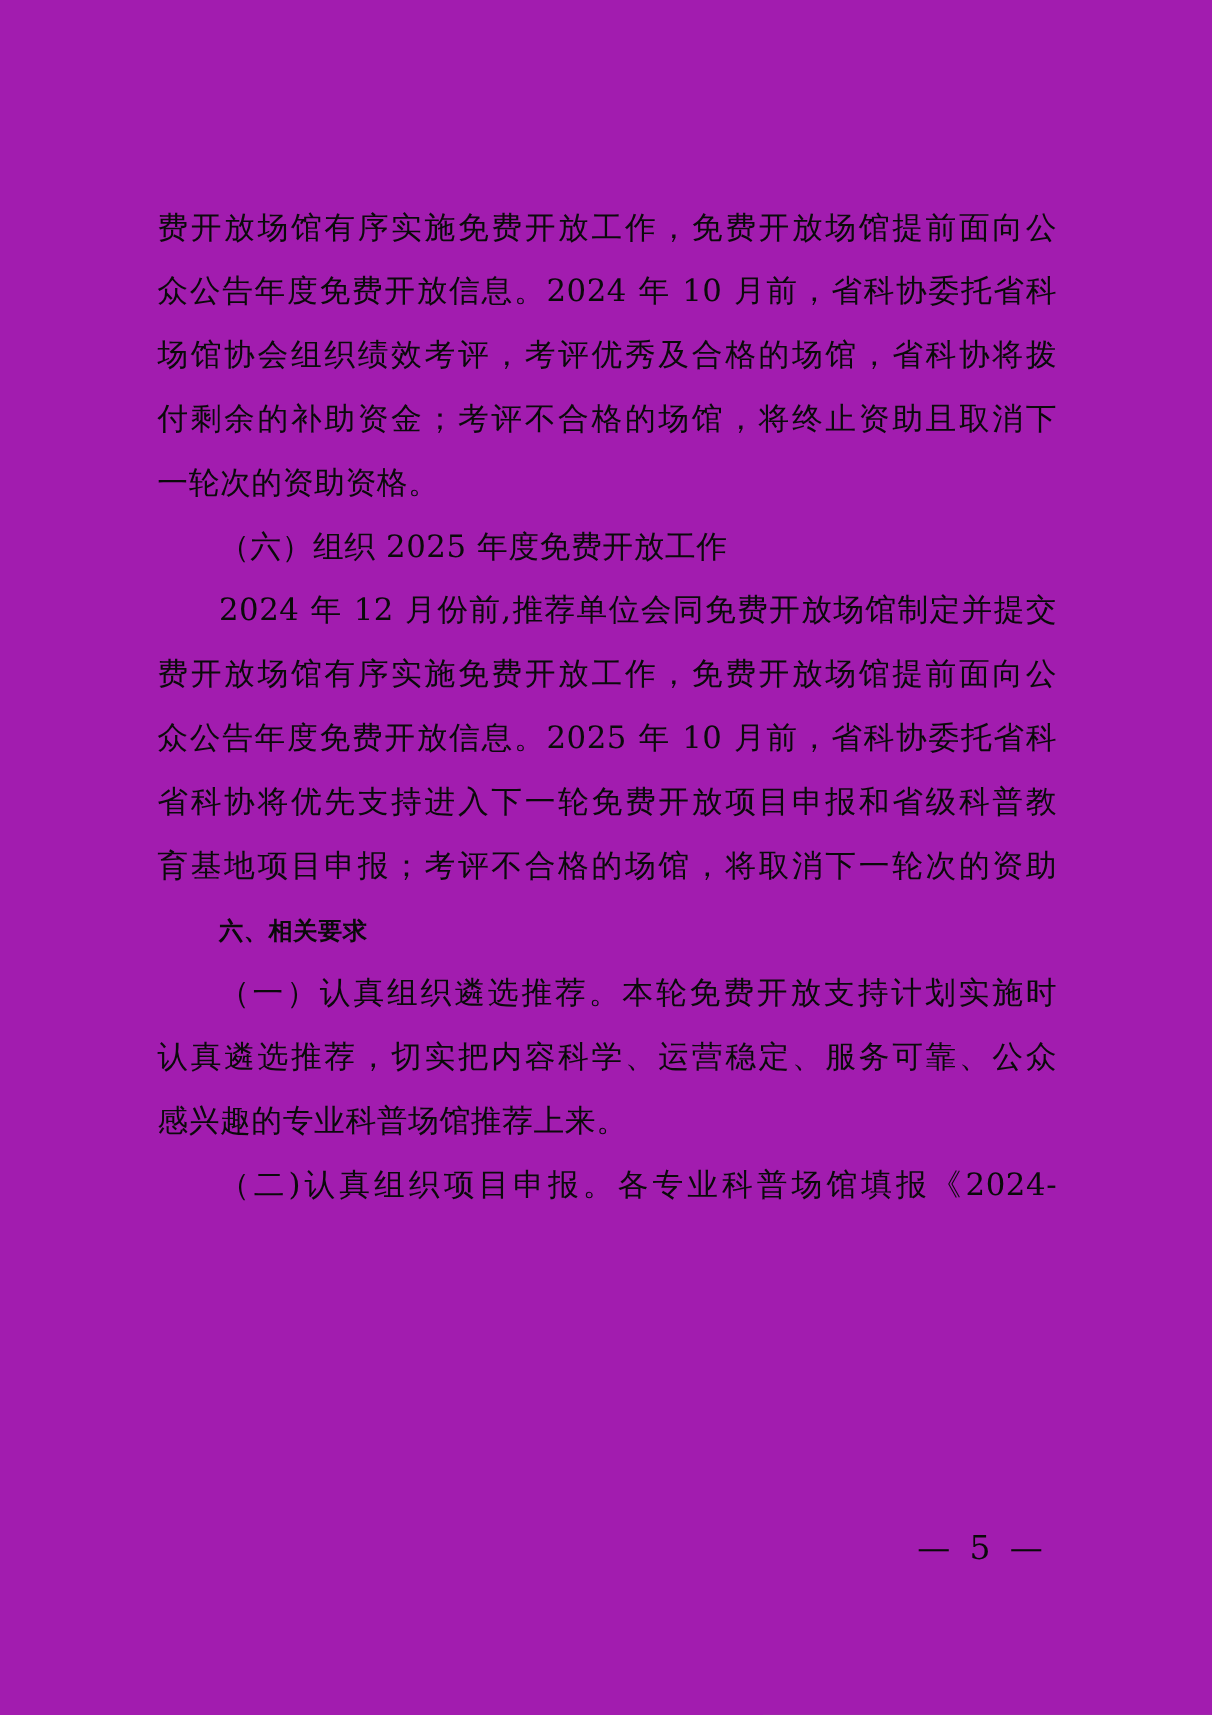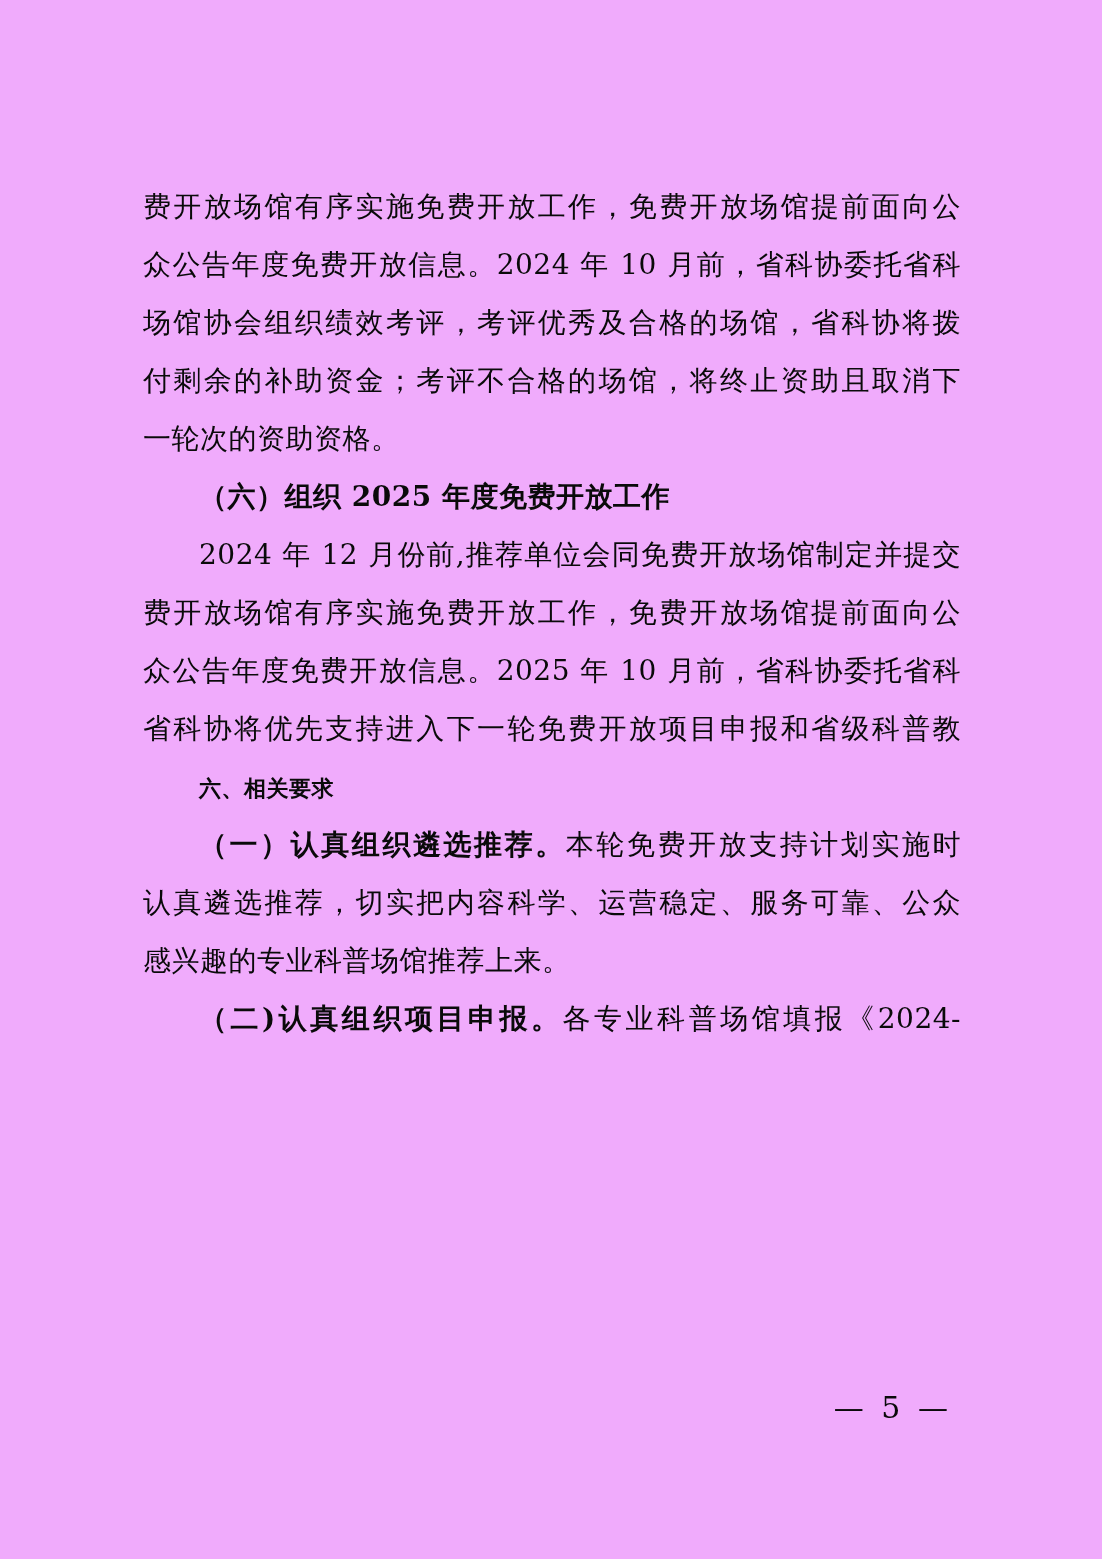--- a/index.html
+++ b/index.html
@@ -5,21 +5,21 @@
   html, body {
     margin: 0;
     padding: 0;
     background: #888;
   }
   .page {
     position: relative;
     width: 1102px;
     height: 1559px;
     margin: 0 auto;
-    background: #f0abfc;
+    background: #a21caf;
     color: #0a0a0a;
     font-family: "DejaVu Serif", "Liberation Serif", serif;
     overflow: hidden;
   }
   .doc-body {
     position: absolute;
     left: 143px;
     top: 178px;
     width: 818px;
   }
@@ -39,21 +39,21 @@
   .line.indent {
     text-indent: 2em;
   }
   .seg-body {
     font-family: "DejaVu Serif", "Liberation Serif", serif;
     font-weight: 400;
     text-align: right;
   }
   .seg-lead {
     font-family: "DejaVu Serif", "Liberation Serif", serif;
-    font-weight: 700;
+    font-weight: 400;
     margin-top: 40px;
   }
   .seg-hei {
     font-family: "DejaVu Sans", "Liberation Sans", sans-serif;
     font-weight: 700;
     font-size: 22px;
   }
   .page-number {
     position: absolute;
     top: 1390px;
@@ -72,20 +72,21 @@
       <div class="line justify"><span class="seg-body">费开放场馆有序实施免费开放工作，免费开放场馆提前面向公</span></div>
       <div class="line justify"><span class="seg-body">众公告年度免费开放信息。2024 年 10 月前，省科协委托省科普</span></div>
       <div class="line justify"><span class="seg-body">场馆协会组织绩效考评，考评优秀及合格的场馆，省科协将拨</span></div>
       <div class="line justify"><span class="seg-body">付剩余的补助资金；考评不合格的场馆，将终止资助且取消下</span></div>
       <div class="line"><span class="seg-body">一轮次的资助资格。</span></div>
       <div class="line indent"><span class="seg-lead">（六）组织 2025 年度免费开放工作</span></div>
       <div class="line justify indent"><span class="seg-body">2024 年 12 月份前,推荐单位会同免费开放场馆制定并提交</span></div>
       <div class="line justify"><span class="seg-body">费开放场馆有序实施免费开放工作，免费开放场馆提前面向公</span></div>
       <div class="line justify"><span class="seg-body">众公告年度免费开放信息。2025 年 10 月前，省科协委托省科普</span></div>
       <div class="line justify"><span class="seg-body">省科协将优先支持进入下一轮免费开放项目申报和省级科普教</span></div>
+      <div class="line justify"><span class="seg-body">育基地项目申报；考评不合格的场馆，将取消下一轮次的资助</span></div>
       <div class="line indent"><span class="seg-hei">六、相关要求</span></div>
       <div class="line justify indent"><span class="seg-lead">（一）认真组织遴选推荐。</span><span class="seg-body">本轮免费开放支持计划实施时</span></div>
       <div class="line justify"><span class="seg-body">认真遴选推荐，切实把内容科学、运营稳定、服务可靠、公众</span></div>
       <div class="line"><span class="seg-body">感兴趣的专业科普场馆推荐上来。</span></div>
       <div class="line justify indent"><span class="seg-lead">（二)认真组织项目申报。</span><span class="seg-body">各专业科普场馆填报《2024-2025</span></div>
     </div>
   <div class="page-number">— 5 —</div>
 </div>
 
 </body></html>

